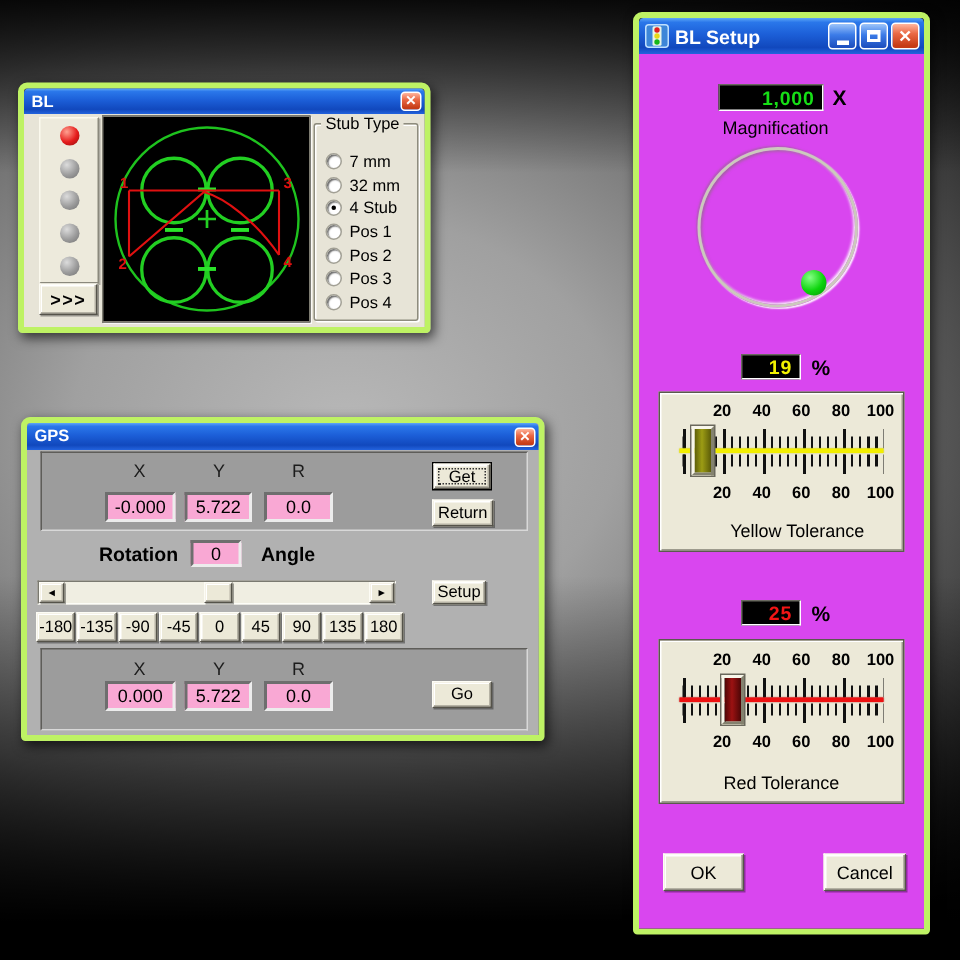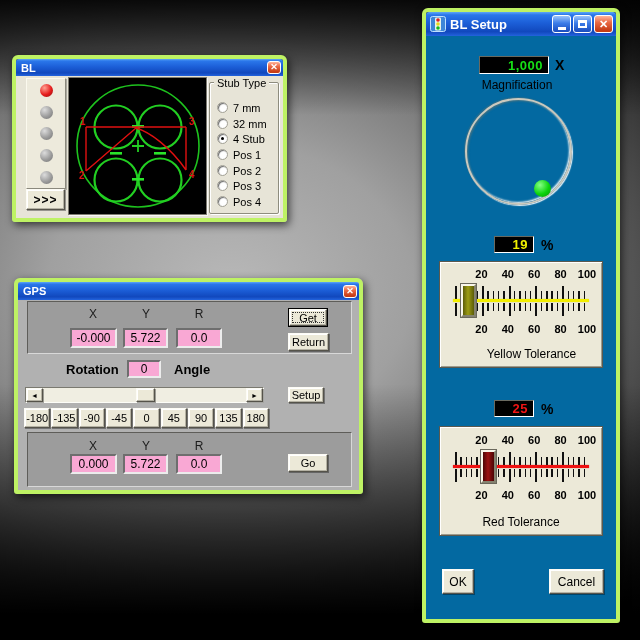--- a/index.html
+++ b/index.html
@@ -64,21 +64,21 @@
   
   .gps-client { position:absolute; inset:18px 0 0 0; background:#b1b1b1; }
   .collbl { position:absolute; transform:translateX(-50%); font-size:12px; color:#1c1c1c; }
   .boldlbl { font-weight:bold; font-size:13px; color:#000; }
   .sb { position:absolute; height:16px; background:#f0eee2; border:1px solid; 
         border-color:#7a7970 #fdfdf8 #fdfdf8 #7a7970; }
   .sb-btn { position:absolute; top:0; width:17px; height:14px; font-size:7px; }
   .sb-thumb { position:absolute; top:0; width:19px; height:14px; }
 
   
-  .setup-client { position:absolute; inset:24px 0 0 0; background:#0369a1; }
+  .setup-client { position:absolute; inset:24px 0 0 0; background:#d946ef; }
   .lcd { position:absolute; background:#000; border:1px solid; border-color:#6a6a60 #fff #fff #6a6a60;
          font-weight:bold; font-size:13px; display:flex; align-items:center; justify-content:flex-end;
          padding-right:5px; letter-spacing:0.5px; }
   .lcd.green { color:#16df16; } .lcd.yellow { color:#f2f200; } .lcd.red { color:#f21515; }
   .unit { position:absolute; font-weight:bold; font-size:14px; color:#000; }
   .caption { position:absolute; font-size:12px; color:#000; text-align:center; }
   .dial { position:absolute; border-radius:50%; border:2px solid #ccc9bd;
           box-shadow: inset 1px 1px 2px rgba(120,118,100,.55), inset -1px -1px 2px #fff,
                       1px 1px 1px rgba(255,255,255,.9), -1px -1px 1px rgba(120,118,100,.35); }
   .dot { position:absolute; width:17px; height:17px; border-radius:50%;
@@ -305,16 +305,16 @@
       <div class="lblrow" style="top:13px;">
         <span style="left:20%;">20</span>
         <span style="left:40%;">40</span>
         <span style="left:60%;">60</span>
         <span style="left:80%;">80</span>
         <span style="left:100%;">100</span>
       </div>
       <div class="caption" style="left:0; right:0; top:88px;">Red Tolerance</div>
     </div>
 
-    <div class="abs btn" style="left:16px; top:533px; width:32px; height:25px; font-size:12px;">OK</div>
+    <div class="abs btn" style="left:16px; top:533px; width:54px; height:25px; font-size:12px;">OK</div>
     <div class="abs btn" style="left:123px; top:533px; width:55px; height:25px; font-size:12px;">Cancel</div>
   </div>
 </div>
 
 </body></html>

